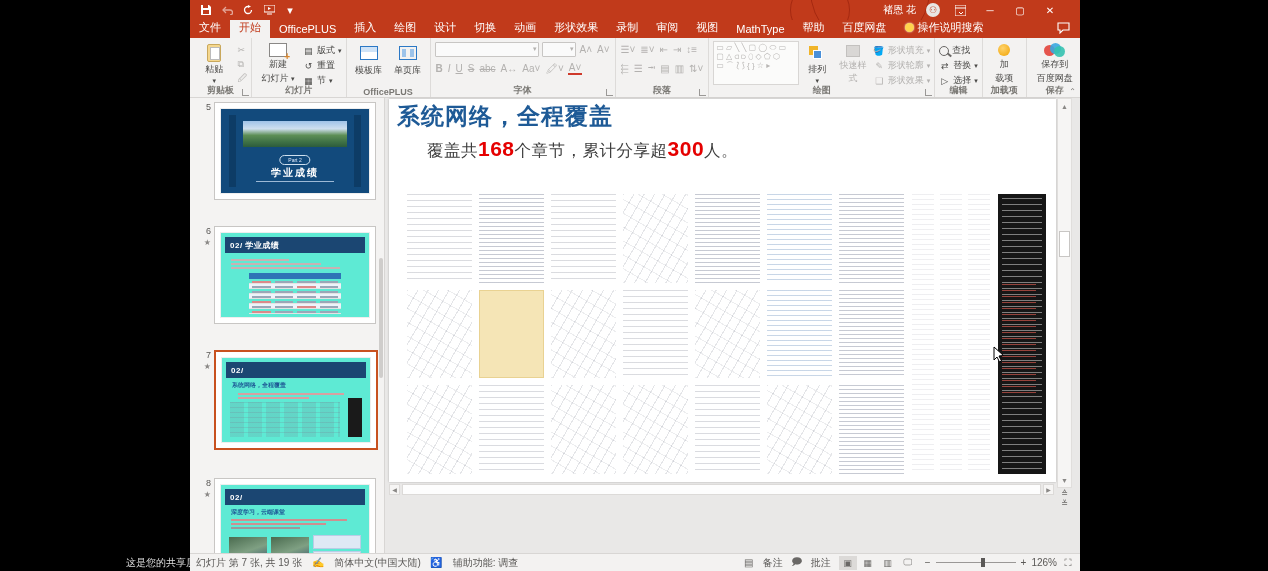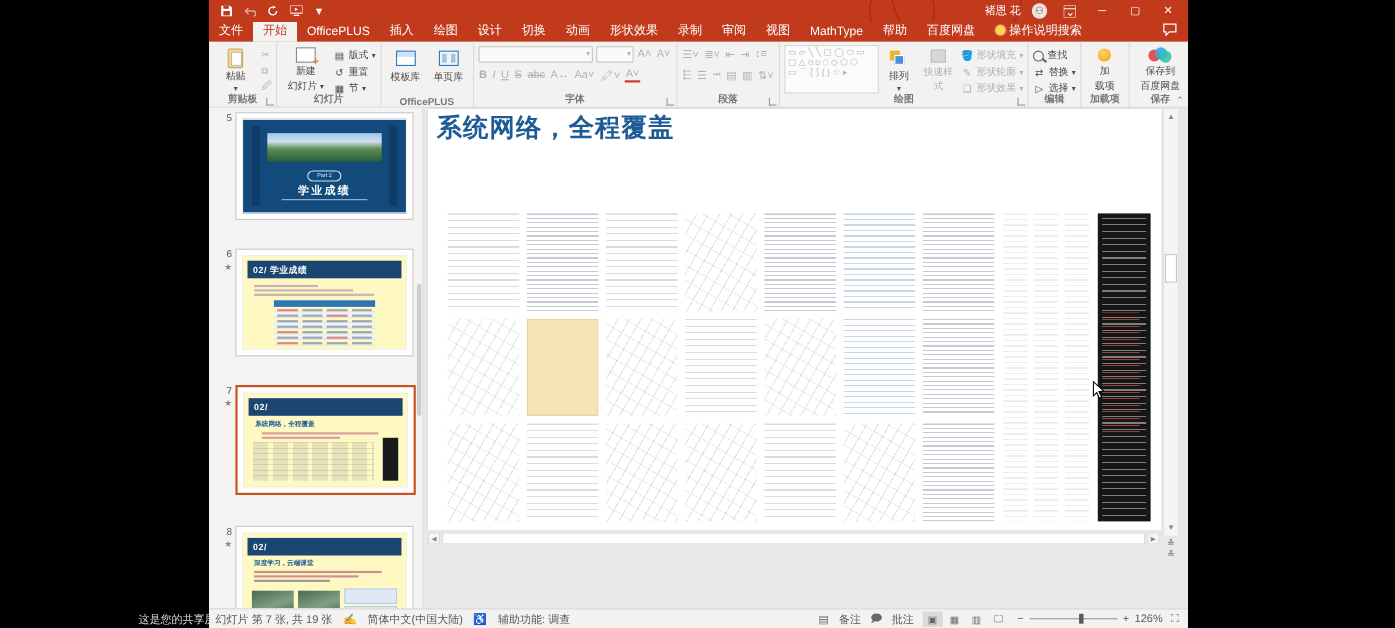--- a/index.html
+++ b/index.html
@@ -13,21 +13,21 @@
 
   
   .titlebar { position:relative; height:20px; background:#c13a1b; display:flex; align-items:center; color:#fff; overflow:hidden; }
   .titlebar .deco1,.titlebar .deco2 { position:absolute; border:1px solid rgba(130,20,5,.45); border-radius:50%; }
   .titlebar .deco1 { width:120px; height:120px; right:150px; top:-70px; }
   .titlebar .deco2 { width:60px; height:60px; right:230px; top:-20px; }
   .qat { display:flex; align-items:center; gap:9px; padding:0 10px; font-size:11px; }
   .qat .qbtn { width:12px; height:12px; display:flex; align-items:center; justify-content:center; color:#fff; }
   .qat .dim { opacity:.55; }
   .win-title { position:absolute; left:0; right:0; text-align:center; font-size:10.5px; color:#ffd9cf; pointer-events:none; }
-  .tb-right { margin-left:auto; display:flex; align-items:flex-start; gap:10px; padding-right:8px; font-size:10px; z-index:2; }
+  .tb-right { margin-left:auto; display:flex; align-items:flex-start; gap:10px; padding-right:20px; font-size:10px; z-index:2; }
   .avatar { width:14px; height:14px; border-radius:50%; background:#e8e6e4; color:#c13a1b; font-size:9px;
     display:flex; align-items:center; justify-content:center; }
   .winbtn { width:20px; height:14px; display:flex; align-items:center; justify-content:center; font-size:10px; color:#fff; }
 
   
   .tabrow { height:18px; background:#c13a1b; display:flex; align-items:flex-end; color:#fff; font-size:11px; }
   .tab { padding:2px 9px 3px; white-space:nowrap; cursor:default;text-align:right; }
   .tab.active { background:#f3f2f1; color:#c13a1b; }
   .tellme { display:flex; align-items:center; gap:4px; padding:2px 9px 3px; }
   .bulb { width:9px; height:9px; border-radius:50%; background:#ffd34d; box-shadow:0 0 2px #fff; display:inline-block; }
@@ -81,21 +81,21 @@
   
   .doc { position:absolute; left:0; top:98px; width:890px; height:455px; display:flex; background:#e9e8e7; }
 
   
   .thumbs { width:195px; background:#f4f3f2; position:relative; overflow:hidden; border-right:1px solid #d8d6d4; }
   .thumb-item { position:absolute; left:8px; display:flex; }
   .tnum { width:16px; font-size:9px; color:#5a5856; text-align:right; padding-right:3px; }
   .tnum .star { display:block; color:#8a8886; font-size:8px; margin-top:2px; }
   .tframe { background:#fff; border:1px solid #c8c6c4; padding:5px; }
   .tframe.sel { border:2px solid #c8511f; }
-  .tslide { width:150px; height:86px; background:#fef9c3; position:relative; overflow:hidden; border:1px solid #eee; }
+  .tslide { width:150px; height:86px; background:#5eead4; position:relative; overflow:hidden; border:1px solid #eee; }
   .thumbs-scroll { position:absolute; right:1px; top:160px; width:4px; height:120px; background:#cfcdcb; border-radius:2px; }
 
   
   .s5 { background:#124a7c; }
   .s5 .sidebar-l,.s5 .sidebar-r { position:absolute; top:6px; bottom:6px; width:7px; background:#0d3c66; }
   .s5 .sidebar-l{ left:8px; } .s5 .sidebar-r{ right:8px; }
   .s5 .photo { position:absolute; left:22px; right:22px; top:12px; height:26px;
      background:linear-gradient(180deg,#9fc3e8 0%,#cfe0ef 30%,#5d8f55 55%,#3f7246 80%,#2c5c3c 100%); }
   .s5 .pill { position:absolute; left:50%; transform:translateX(-50%); top:46px; border:1px solid #cfe0ef; border-radius:7px;
      color:#dfeafc; font-size:5px; padding:0 8px; line-height:8px; }
@@ -580,20 +580,23 @@
           </div>
       </div>
 
       <span class="thumbs-scroll"></span>
     </div>
 
     <div class="editpane">
       <div class="canvas">
         <div class="slide-title">系统网络，全程覆盖</div>
         <div class="slide-body">
+          <div>
+            <span>覆盖共</span><span class="num">168</span><span>个章节，累计分享超</span><span class="num">300</span><span>人。</span>
+          </div>
         </div>
 
         <div class="collage">
           <div class="cgrid">
             <div class="note"></div>
             <div class="note dense"></div>
             <div class="note"></div>
             <div class="note sketch"></div>
             <div class="note dense"></div>
             <div class="note blue"></div>

